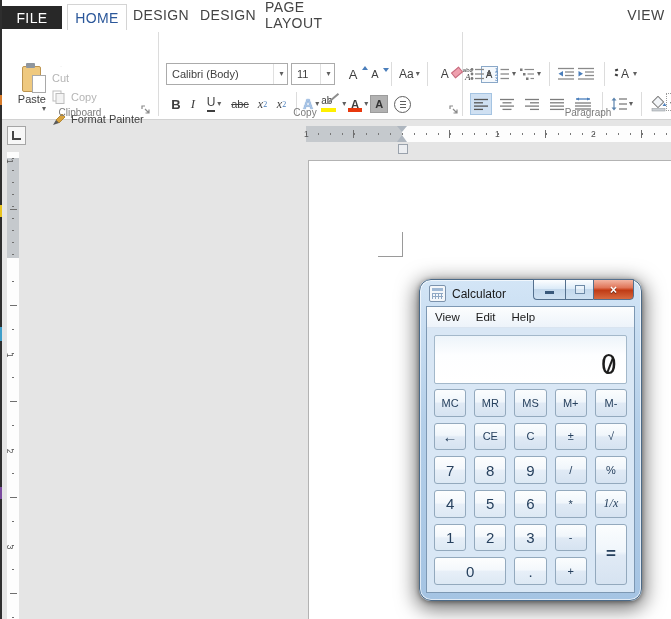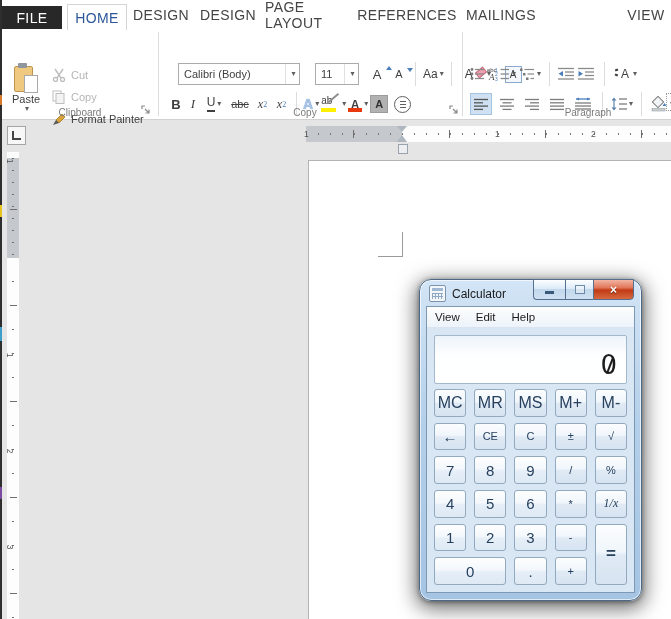--- a/index.html
+++ b/index.html
@@ -24,31 +24,31 @@
   .vsep{position:absolute;top:3px;bottom:3px;width:1px;background:#dcdcdc;}
   .group-label{position:absolute;bottom:1px;font-size:10px;color:#7b7b7b;text-align:center;}
   .launcher{position:absolute;bottom:4px;width:10px;height:10px;}
   .rrow{position:absolute;display:flex;align-items:center;}
   .divider{width:1px;height:24px;background:#dcdcdc;margin:0 4px;flex:none;}
   .caret{font-size:8px;color:#5f5f5f;margin-left:2px;line-height:1;}
   .rbtn{display:flex;align-items:center;justify-content:center;color:#3f3f3f;flex:none;}
 
   
   .paste-btn{position:absolute;left:6px;top:33px;width:40px;height:64px;display:flex;flex-direction:column;
-             align-items:center;font-size:11px;color:#3f3f3f;}
+             align-items:flex-end;font-size:11px;color:#3f3f3f;}
   .paste-icon{position:relative;width:24px;height:30px;margin-top:1px;}
   .pi-board{position:absolute;left:0;top:3px;width:17px;height:24px;background:#efc97f;border:1px solid #bd9550;border-radius:2px;}
   .pi-clip{position:absolute;left:4px;top:0;width:9px;height:5px;background:#8f969e;border-radius:1px;}
   .pi-page{position:absolute;right:0;bottom:0;width:12px;height:16px;background:#fff;border:1px solid #a9a9a9;}
   .clip-item{position:absolute;left:52px;display:flex;align-items:center;height:18px;font-size:11px;color:#3f3f3f;gap:5px;}
   .clip-item.disabled{color:#b5b5b5;}
 
   
   .combo{height:20px;background:#fff;border:1px solid #ababab;display:flex;align-items:center;
-         font-size:11px;color:#3f3f3f;padding-left:5px;flex:none;margin-left:12px;}
+         font-size:11px;color:#3f3f3f;padding-left:5px;flex:none;}
   .combo .carea{margin-left:auto;width:13px;align-self:stretch;display:flex;align-items:center;justify-content:center;border-left:1px solid #e0e0e0;}
   .letterbtn{position:relative;font-size:13px;}
   .tri-up{width:0;height:0;border-left:3px solid transparent;border-right:3px solid transparent;
           border-bottom:4px solid #4a7ebb;position:absolute;top:-1px;right:-5px;}
   .tri-dn{width:0;height:0;border-left:3px solid transparent;border-right:3px solid transparent;
           border-top:4px solid #4a7ebb;position:absolute;top:0;right:-5px;}
   .u-letter{border-bottom:2px solid #3f3f3f;line-height:1.1;}
   .strike{text-decoration:line-through;font-size:11px;}
   .subsup{font-size:12px;font-style:italic;font-family:"Liberation Serif",serif;}
   .subsup .s2{font-size:8px;color:#4a7ebb;font-style:normal;}
@@ -145,21 +145,21 @@
   .calc-display{position:relative;margin:7px 7px 6px;height:47px;border:1px solid #a3b8ca;border-radius:2px;
                 background:linear-gradient(#edf4fa,#fdfeff 40%,#ffffff);
                 display:flex;align-items:flex-end;justify-content:flex-end;}
   .calc-display .val{font-size:26px;color:#1c1c1c;padding:0 9px 5px 0;line-height:1;font-family:"DejaVu Sans",sans-serif;}
   .zero-slash{position:absolute;right:15.5px;bottom:9px;width:1.5px;height:17px;background:#1c1c1c;transform:rotate(21deg);}
   .keys{position:absolute;left:7px;right:7px;top:82px;bottom:7px;display:grid;
         grid-template-columns:repeat(5,1fr);grid-template-rows:repeat(6,1fr);column-gap:8px;row-gap:6px;}
   .k{border:1px solid #93a9bd;border-radius:3px;color:#27415e;font-size:11px;
      display:flex;align-items:center;justify-content:center;
      background:linear-gradient(#fbfdfe,#f0f6fb 45%,#e0eaf5 52%,#d6e3f1);}
-  .k.mem{font-size:16px;}
+  .k.mem{font-size:11px;}
   .k.dig{font-size:15px;background:linear-gradient(#fdfefe,#f4f8fc 45%,#e7eff8 52%,#dde9f4);}
   .k.back{font-size:15px;}
   .k.inv{font-style:italic;font-family:"Liberation Serif",serif;font-size:12px;}
   .k.eq{grid-column:5;grid-row:5/7;font-size:17px;font-weight:bold;}
   .k.zero{grid-column:1/3;grid-row:6;}
   .k.dot{grid-column:3;grid-row:6;}
   .k.plus{grid-column:4;grid-row:6;}
 
   svg{display:block;}
 </style>
@@ -174,40 +174,38 @@
     <span class="speck" style="top:327px;height:14px;background:#3e9ec9;"></span>
     <span class="speck" style="top:487px;height:12px;background:#7a4a9e;"></span>
   </div>
 
   <div class="tabrow">
     <div class="tab tab-file">FILE</div>
     <div class="tab tab-home">HOME</div>
     <div class="tab" style="left:131px;top:0;width:60px;height:29px;">DESIGN</div>
     <div class="tab" style="left:265px;top:0;width:90px;height:29px;">PAGE LAYOUT</div>
     <div class="tab" style="left:198px;top:0;width:60px;height:29px;">DESIGN</div>
-    <div class="tab" style="left:362px;top:0;width:90px;height:29px;">REFERENCES</div>
-    <div class="tab" style="left:460px;top:0;width:82px;height:29px;">MAILINGS</div>
     <div class="tab" style="left:618px;top:0;width:56px;height:29px;">VIEW</div>
   </div>
 
   <div class="ribbon">
     <div class="vsep" style="left:158px;"></div>
     <div class="vsep" style="left:462px;"></div>
 
     <div>
       <div class="paste-btn">
         <div class="paste-icon">
           <span class="pi-board"></span>
             <span class="pi-clip"></span>
             <span class="pi-page"></span>
         </div>
         <span>Paste</span>
         <span class="caret">▾</span>
       </div>
-      <div class="clip-item disabled" style="top:37px;">
+      <div class="clip-item disabled" style="top:37px;flex-direction:column;">
         <svg width="14" height="14" viewBox="0 0 14 14">
           <line x1="3" y1="1" x2="9" y2="10" stroke="#bdbdbd" stroke-width="1.4"></line>
           <line x1="11" y1="1" x2="5" y2="10" stroke="#bdbdbd" stroke-width="1.4"></line>
           <circle cx="3.5" cy="11.5" r="2" fill="none" stroke="#bdbdbd" stroke-width="1.3"></circle>
           <circle cx="10.5" cy="11.5" r="2" fill="none" stroke="#bdbdbd" stroke-width="1.3"></circle>
         </svg>
         <span>Cut</span>
       </div>
       <div class="clip-item disabled" style="top:59px;">
         <svg width="14" height="14" viewBox="0 0 14 14">

